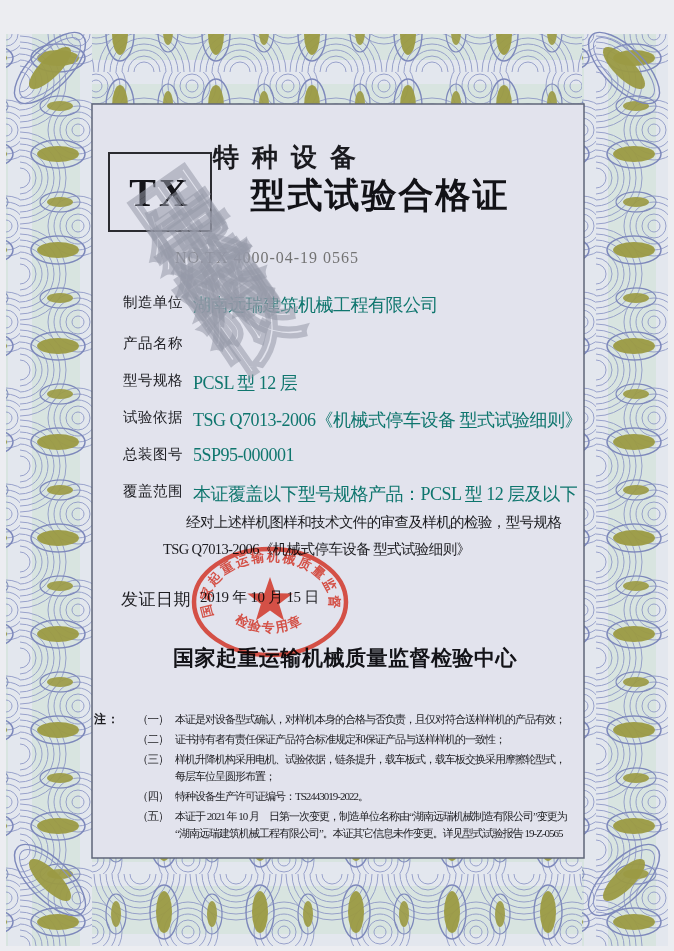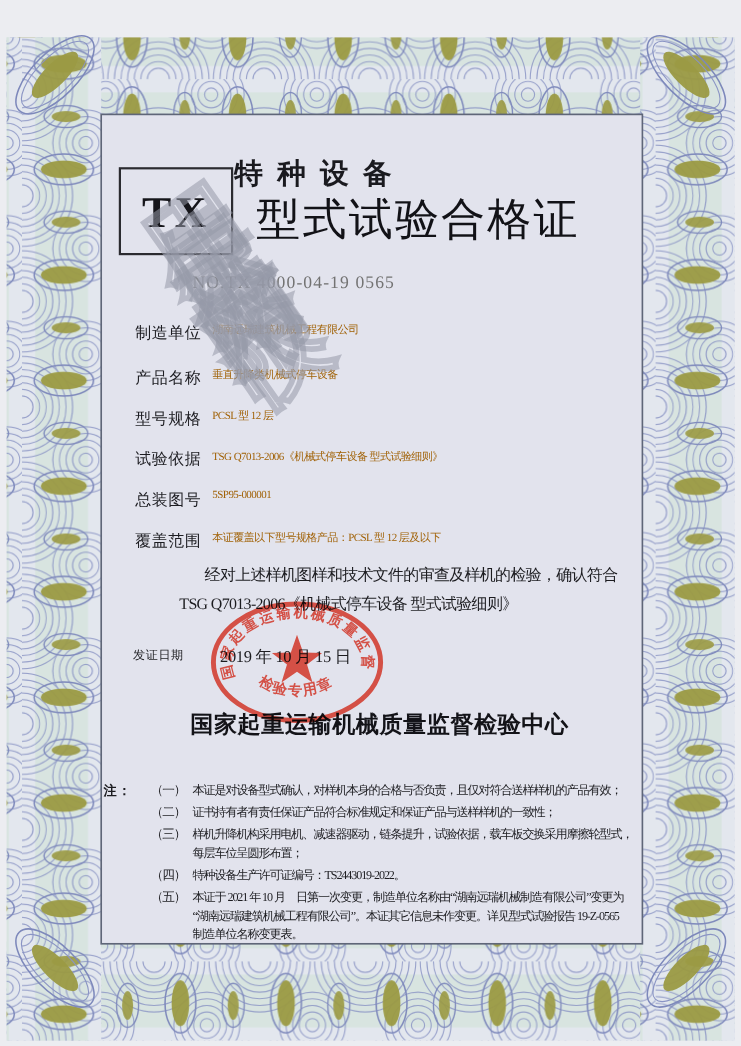--- a/index.html
+++ b/index.html
@@ -15,32 +15,32 @@
   .abs{position:absolute; white-space:nowrap;}
 
   .tx-box{
     left:108px; top:152px; width:100px; height:76px;
     border:2px solid #2b2b30; display:flex; align-items:center; justify-content:center;
     font-size:40px; font-weight:bold; letter-spacing:3px; color:#15151a;font-family:Liberation Serif, serif;
   }
   .title-small{left:200px; top:140px; width:360px; text-align:left;
     font-size:26px; font-weight:600; letter-spacing:13px; text-indent:13px; color:#1a1a1f;}
   .title-main{left:175px; top:172px; width:410px; text-align:center;
-    font-size:40px; font-weight:normal; letter-spacing:2px; color:#121217;}
+    font-size:35px; font-weight:bold; letter-spacing:2px; color:#121217;}
   .cert-no{left:175px; top:249px; width:410px; text-align:left;
     font-size:16px; letter-spacing:1px; color:#737373;}
 
   .field-label{left:123px; font-size:14.5px; letter-spacing:0.5px; color:#1d1d22;}
-  .field-value{left:193px; font-size:10px; letter-spacing:-0.5px; color:#a16207;}
+  .field-value{left:193px; font-size:18px; letter-spacing:-0.5px; color:#0f766e;}
   .r0{top:293px}.r1{top:334px}.r2{top:371px}.r3{top:408px}.r4{top:445px}.r5{top:482px}
 
   .stmt1{left:186px; top:513px; font-size:14.5px; letter-spacing:-0.6px;}
   .stmt2{left:163px; top:540px; font-size:14.5px; letter-spacing:-0.6px;}
 
-  .date-label{left:121px; top:588px; font-size:11px; letter-spacing:0.5px;}
+  .date-label{left:121px; top:588px; font-size:17px; letter-spacing:0.5px;}
   .date-value{left:200px; top:588px; font-size:15px; letter-spacing:-0.3px;}
 
   .authority{left:100px; top:644px; width:490px; text-align:center;
     font-size:21px; font-weight:bold; letter-spacing:0.5px; color:#131318;}
 
   .notes{left:94px; top:711px; width:488px; display:flex; white-space:normal;}
   .notes-label{width:43px; font-size:12px; font-weight:bold; letter-spacing:1px; flex:none;}
   .notes-list{flex:1;}
   .note-row{display:flex; margin-bottom:3px;}
   .note-no{width:38px; flex:none; font-size:11.5px; letter-spacing:-1px; line-height:17px;}
@@ -148,31 +148,30 @@
       <span>TX</span>
     </div>
 
     <div class="abs title-small">特种设备</div>
     <div class="abs title-main">型式试验合格证</div>
     <div class="abs cert-no">NO.TX 4000-04-19 0565</div>
 
     <div class="abs field-label r0">制造单位</div>
     <div class="abs field-value r0">湖南远瑞建筑机械工程有限公司</div>
     <div class="abs field-label r1">产品名称</div>
-    <div class="abs field-value r1">垂直升降类机械式停车设备</div>
     <div class="abs field-label r2">型号规格</div>
     <div class="abs field-value r2">PCSL 型 12 层</div>
     <div class="abs field-label r3">试验依据</div>
     <div class="abs field-value r3">TSG Q7013-2006《机械式停车设备 型式试验细则》</div>
     <div class="abs field-label r4">总装图号</div>
     <div class="abs field-value r4">5SP95-000001</div>
     <div class="abs field-label r5">覆盖范围</div>
     <div class="abs field-value r5">本证覆盖以下型号规格产品：PCSL 型 12 层及以下</div>
 
-    <div class="abs stmt1">经对上述样机图样和技术文件的审查及样机的检验，确认符合</div>
+    <div class="abs stmt1">经对上述样机图样和技术文件的审查及样机的检验，型号规格</div>
     <div class="abs stmt2">TSG Q7013-2006《机械式停车设备 型式试验细则》</div>
 
     <div class="abs date-label">发证日期</div>
     <div class="abs date-value">2019 年 10 月 15 日</div>
 
     <svg class="stamp" viewBox="0 0 164 120">
       <g fill="#d23b2e">
         <ellipse cx="82" cy="58" rx="76" ry="53" fill="none" stroke="#d23b2e" stroke-width="4.5"></ellipse>
         <defs>
           <path id="ringPath" d="M 25.6,72 A 60,41 0 1 1 138.4,72" fill="none"></path>
@@ -201,36 +200,35 @@
         </div>
         <div class="note-row">
           <span class="note-no">（二）</span>
           <span class="note-text">
             <div class="note-line">证书持有者有责任保证产品符合标准规定和保证产品与送样样机的一致性；</div>
           </span>
         </div>
         <div class="note-row">
           <span class="note-no">（三）</span>
           <span class="note-text">
-            <div class="note-line">样机升降机构采用电机、减速器驱动，链条提升，试验依据，载车板交换采用摩擦轮型式，</div>
+            <div class="note-line">样机升降机构采用电机、试验依据，链条提升，载车板式，载车板交换采用摩擦轮型式，</div>
             <div class="note-line">每层车位呈圆形布置；</div>
           </span>
         </div>
         <div class="note-row">
           <span class="note-no">（四）</span>
           <span class="note-text">
             <div class="note-line">特种设备生产许可证编号：TS2443019-2022。</div>
           </span>
         </div>
         <div class="note-row">
           <span class="note-no">（五）</span>
           <span class="note-text">
             <div class="note-line">本证于 2021 年 10 月　日第一次变更，制造单位名称由“湖南远瑞机械制造有限公司”变更为</div>
             <div class="note-line">“湖南远瑞建筑机械工程有限公司”。本证其它信息未作变更。详见型式试验报告 19-Z-0565</div>
-            <div class="note-line">制造单位名称变更表。</div>
           </span>
         </div>
       </div>
     </div>
 
   </div>
 
   <div class="watermark">仅限网站展示使用</div>
 
 </div>

